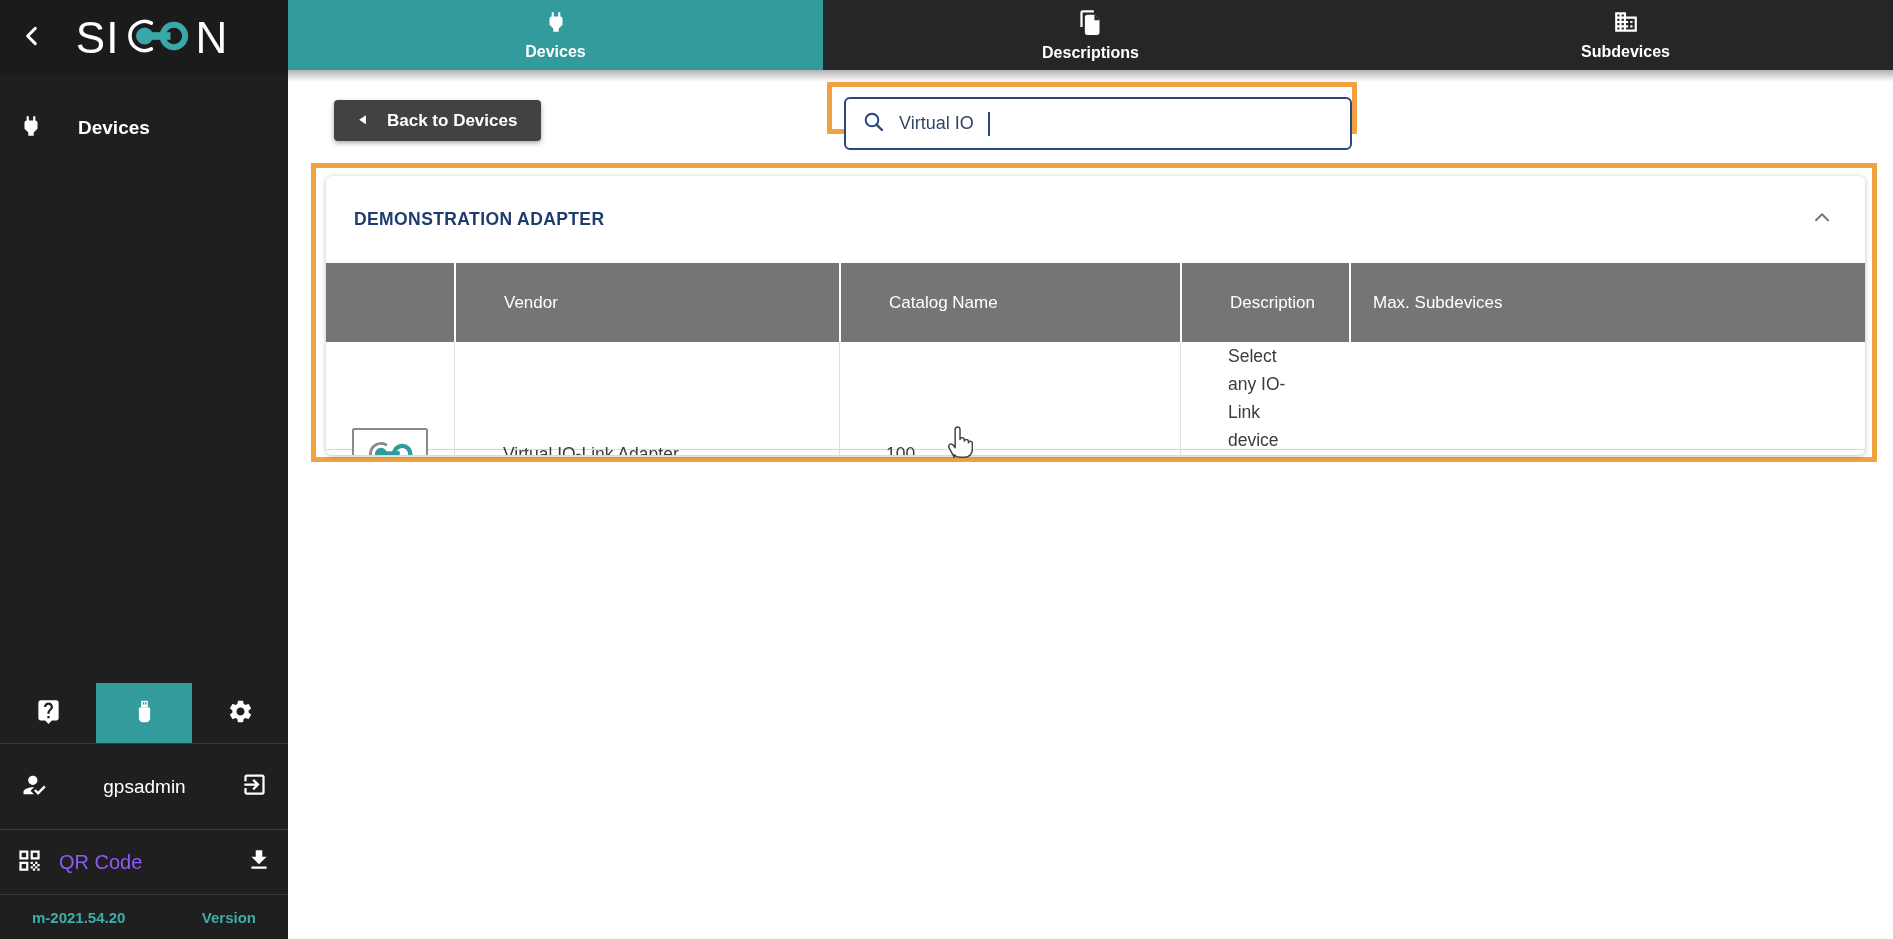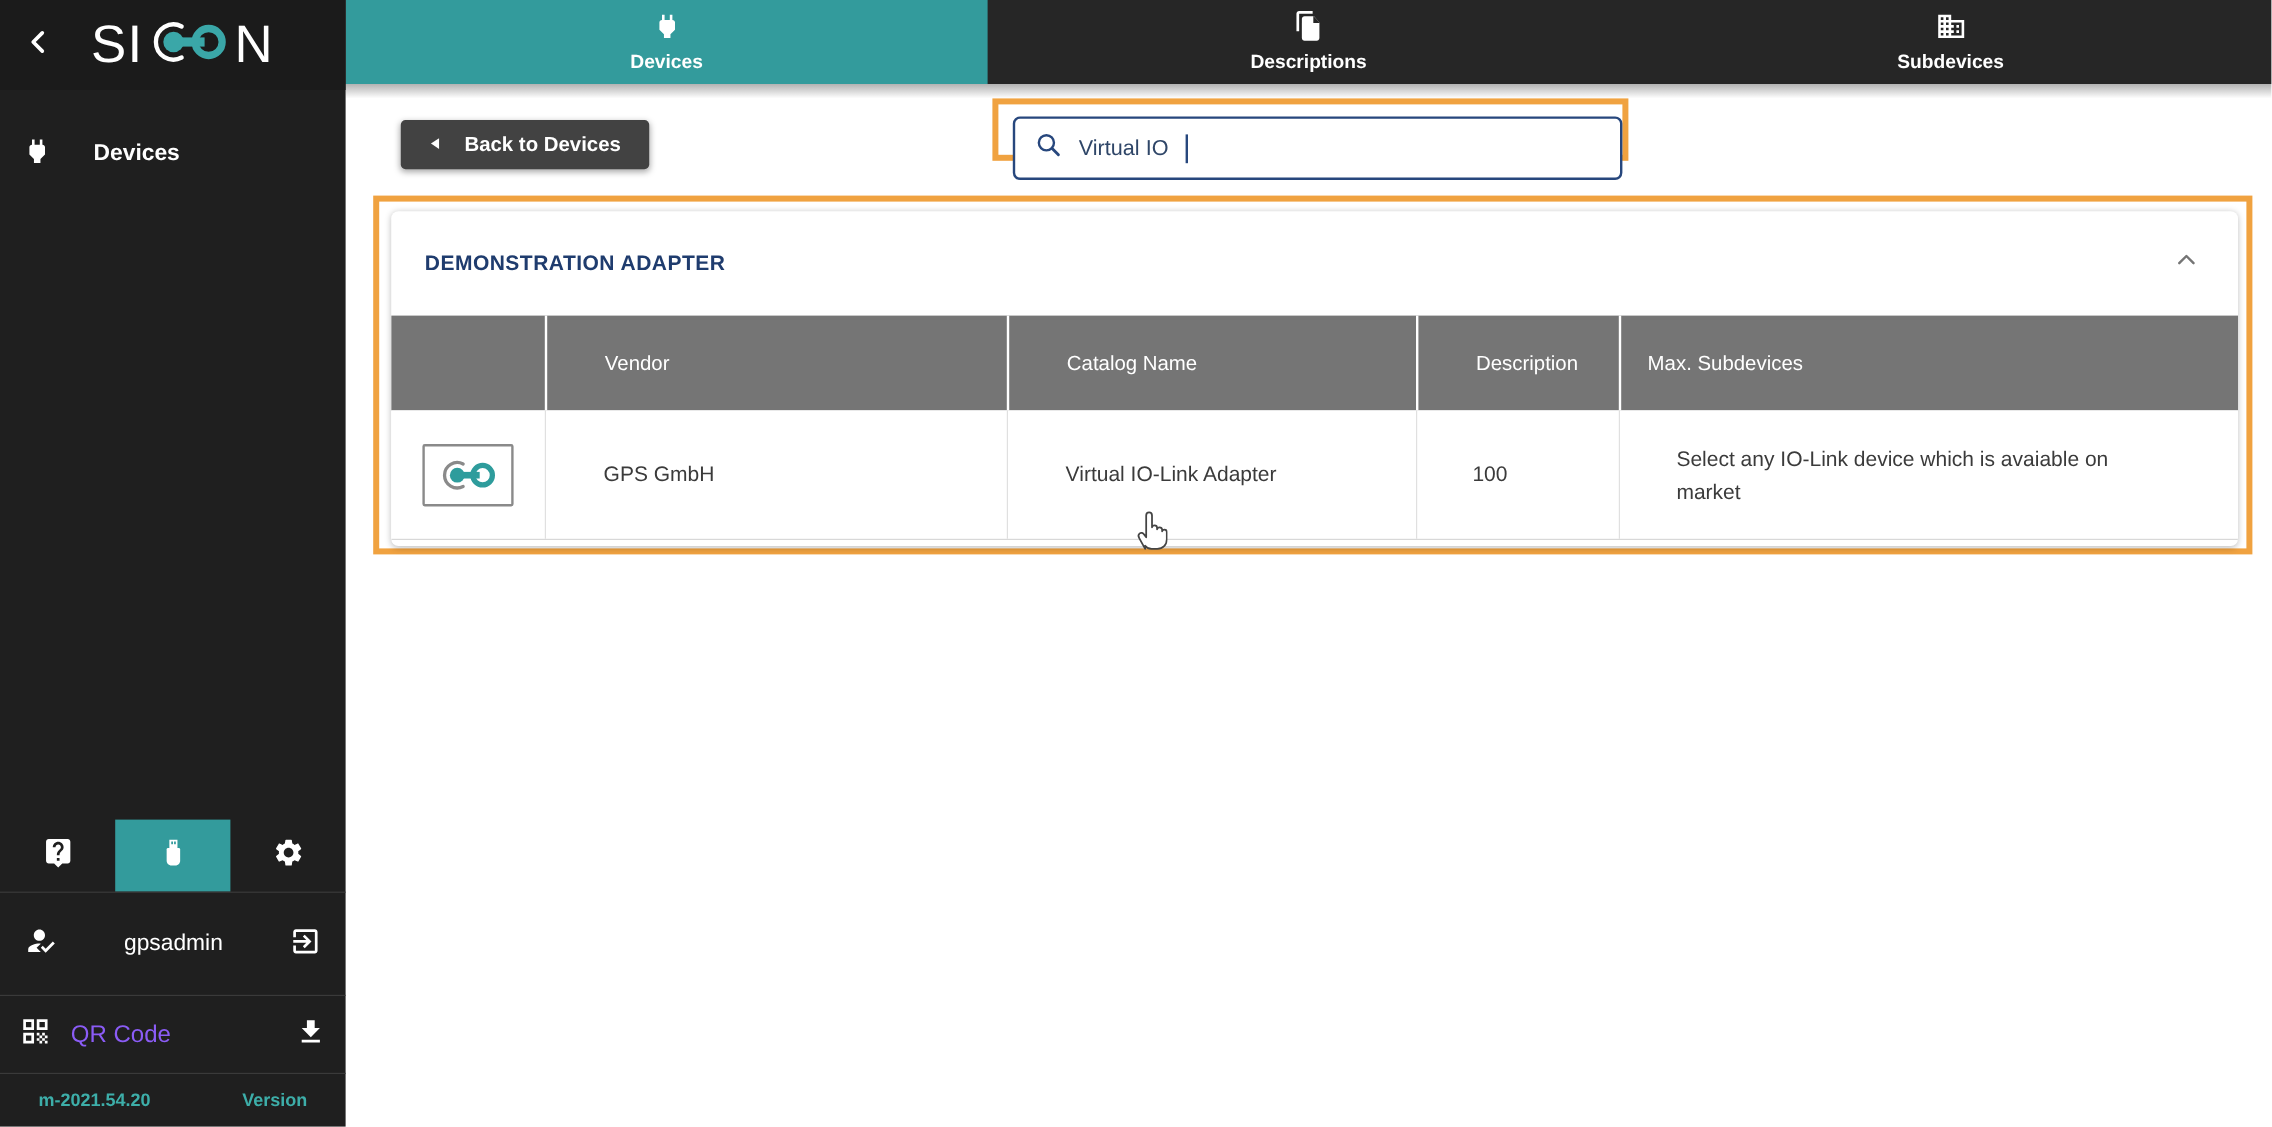--- a/index.html
+++ b/index.html
@@ -269,21 +269,20 @@
         <div class="td">
           <span class="vendor-logo">
             <svg width="52" height="30" viewBox="0 0 64 36">
               <path d="M27 6.5 A13 13 0 1 0 27 29.5" fill="none" stroke="#8A8A8A" stroke-width="3.4" stroke-linecap="round"></path>
               <rect x="21" y="14.6" width="23" height="6.8" fill="#2E9C9C"></rect>
               <circle cx="21" cy="18" r="7.6" fill="#2E9C9C"></circle>
               <circle cx="47" cy="18" r="10" fill="none" stroke="#2E9C9C" stroke-width="5.4"></circle>
             </svg>
           </span>
         </div>
-        <div class="td">GPS GmbH</div>
         <div class="td">Virtual IO-Link Adapter</div>
         <div class="td max">100</div>
         <div class="td desc">Select any IO-Link device which is avaiable on market</div>
       </div>
     </div>
 
     <div class="hand-cursor">
       <svg width="30" height="38" viewBox="0 0 28 36">
         <path d="M10.5 33.5 L5.8 25 c-.9-1.6-.6-3 .4-3.7 1.1-.8 2.6-.4 3.6 1 l1.5 2.1 V7.2 c0-1.4 1-2.5 2.3-2.5 1.3 0 2.3 1.1 2.3 2.5 v9.3 c.2-.9 1-1.6 2-1.6 1.1 0 2 .9 2 2 v1.2 c.2-.9 1-1.6 2-1.6 1.1 0 1.9.8 2 1.9 v1.3 c.2-.8 1-1.4 1.8-1.4 1 0 1.9.9 1.9 2 v5.6 c0 4.5-3.1 7.6-7.6 7.6 h-4.4 c-2 0-3.9-.9-5.1-2.5z" fill="#fff" stroke="#444" stroke-width="1.4" stroke-linejoin="round"></path>
       </svg>

